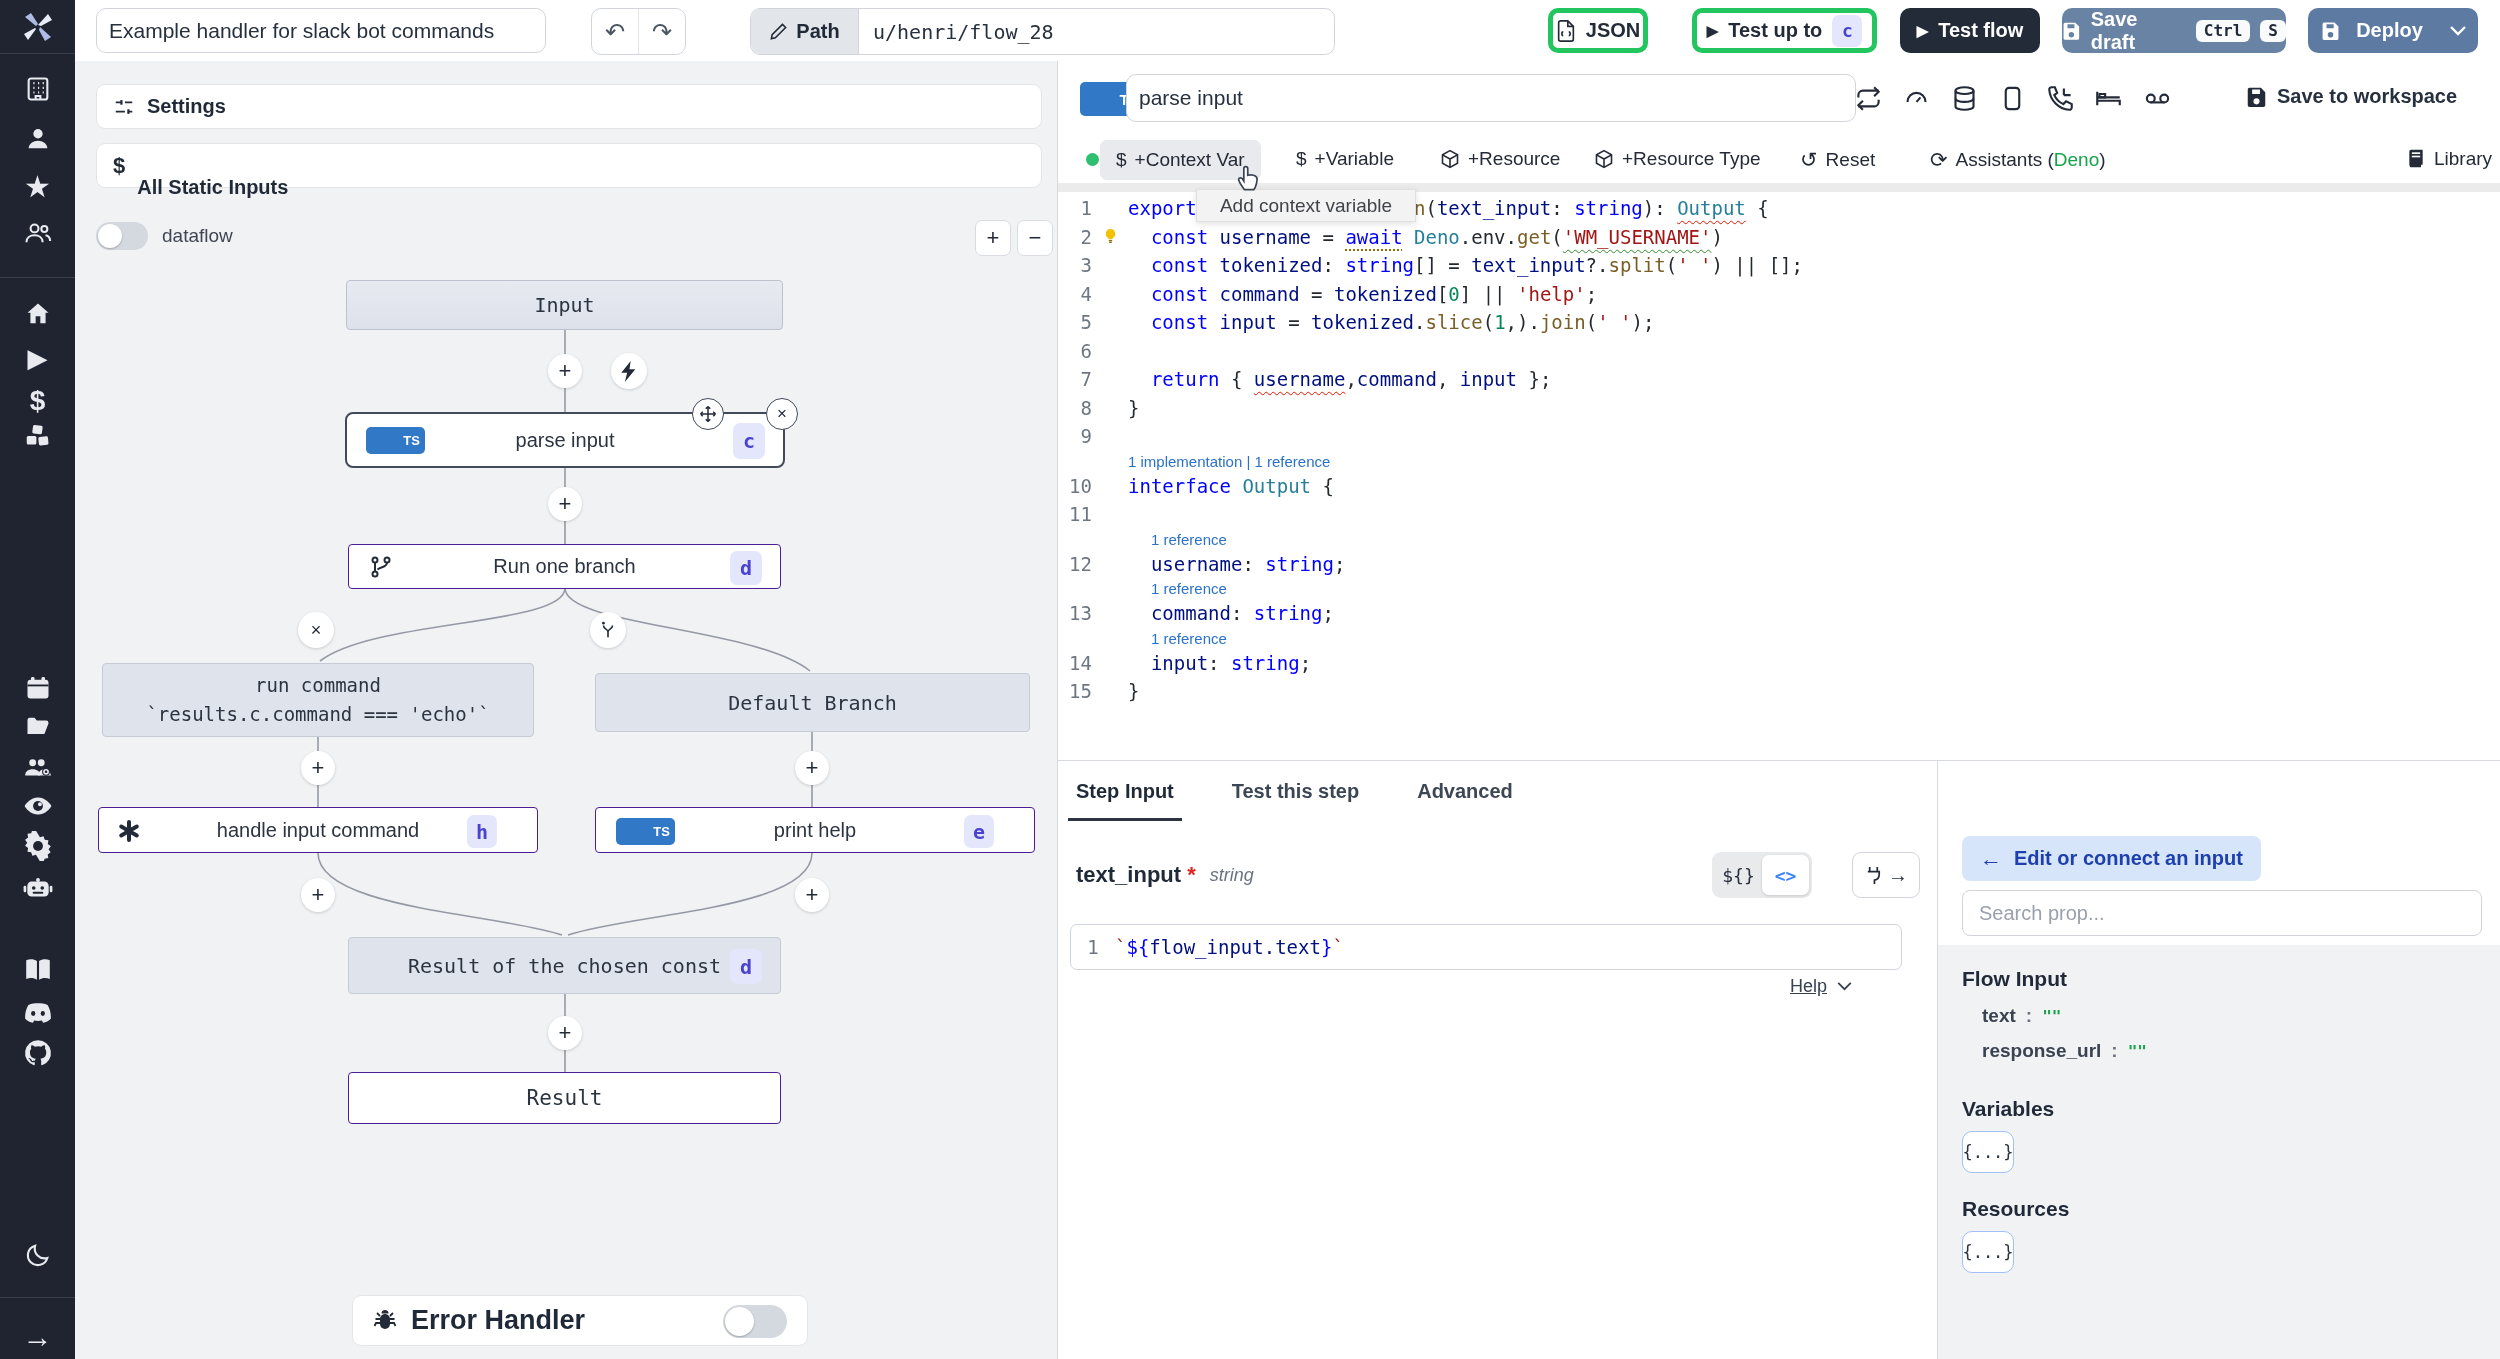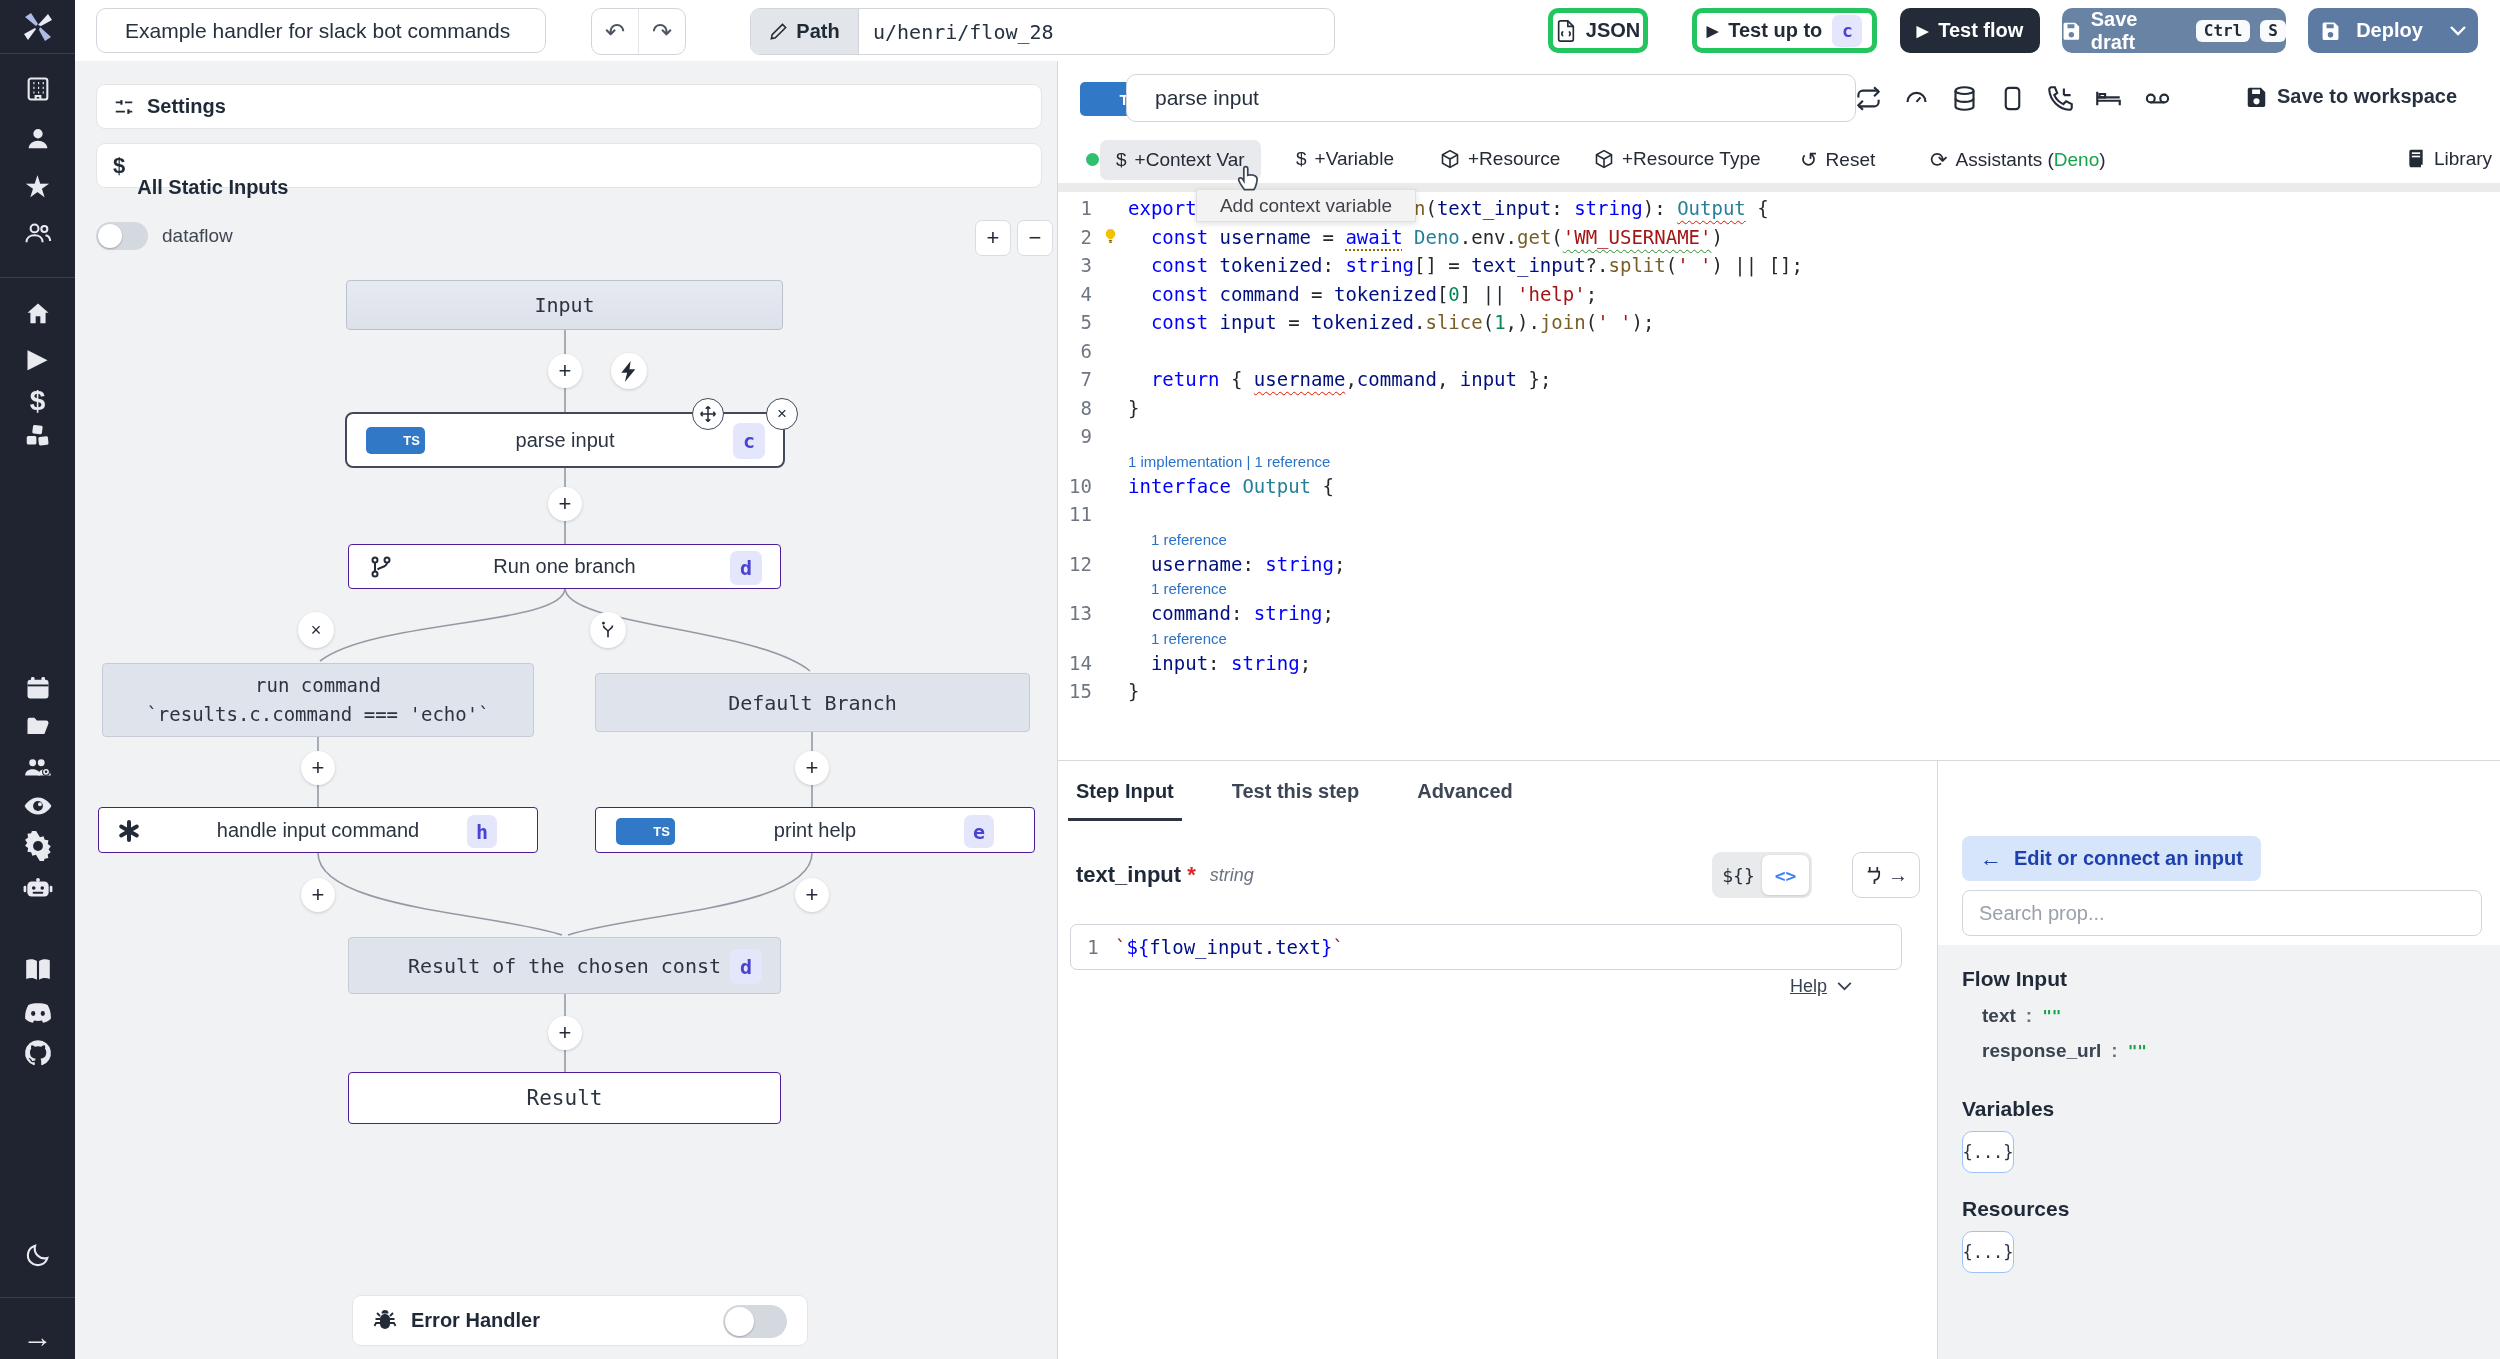--- a/index.html
+++ b/index.html
@@ -11,21 +11,21 @@
   svg{display:block;}
 
   
   #sidebar{left:0;top:0;width:75px;height:1359px;background:#1f2430;}
   .sb-icon{position:absolute;left:0;width:75px;display:flex;justify-content:center;align-items:center;height:40px;color:#e8eaf0;}
   .sb-div{position:absolute;left:0;width:75px;height:1px;background:#39404d;}
 
   
   #topbar{left:75px;top:0;width:2425px;height:61px;background:#fff;border-bottom:1px solid #e7e9ec;}
   .tb-input{box-sizing:border-box;border:1px solid #d1d5db;border-radius:10px;background:#fff;
-            display:flex;align-items:center;padding:0 28px;font-size:21px;font-weight:500;color:#26303e;}
+            display:flex;align-items:center;padding:0 12px;font-size:21px;font-weight:500;color:#26303e;}
   .btn{box-sizing:border-box;border-radius:10px;display:flex;align-items:center;justify-content:center;
        font-size:20px;gap:10px;cursor:pointer;}
   .btn-white{background:#fff;border:5px solid #22c55e;color:#242b38;font-weight:600;}
   .kbd{background:#f8fafc;color:#1f2937;border-radius:6px;font-family:"DejaVu Sans Mono",monospace;
        font-size:16px;padding:3px 8px;line-height:1;}
   
   #flowpanel{left:75px;top:61px;width:983px;height:1298px;background:#f1f2f4;border-right:1px solid #d5d8dd;box-sizing:border-box;}
   .card{box-sizing:border-box;background:#fff;border:1px solid #e3e5e9;border-radius:9px;display:flex;align-items:center;}
   .node{box-sizing:border-box;position:absolute;display:flex;align-items:center;justify-content:center;
         border-radius:4px;font-size:20px;color:#2b3440;}
@@ -422,21 +422,21 @@
     </div>
 
     <div class="card abs" style="left:277px;top:1234px;width:456px;height:51px;padding:0 20px;gap:14px;">
       <svg width="24" height="24" viewBox="0 0 24 24" fill="#242b38">
           <path d="M12 5c2.8 0 5 2.2 5 5v5a5 5 0 0 1-10 0v-5c0-2.8 2.2-5 5-5z"></path>
           <path d="M8.5 4.5a3.5 3.5 0 0 1 7 0z"></path>
           <g stroke="#242b38" stroke-width="1.8" fill="none">
             <path d="M7 10H2.5M7 14H3l-1.5 3M7 7 4 4M17 10h4.5M17 14h4l1.5 3M17 7l3-3"></path>
           </g>
         </svg>
-      <span style="font-weight:700;font-size:20px;">Error Handler</span>
+      <span style="font-weight:700;font-size:27px;">Error Handler</span>
       <div class="toggle" style="right:20px;top:9px;width:64px;height:33px;position:absolute;cursor:pointer;">
         <div class="knob" style="width:29px;height:29px;"></div>
       </div>
     </div>
   </div>
 
   <div class="abs" style="left:1058px;top:61px;width:1442px;height:122px;background:#fff;">
     <div class="tsbadge abs" style="left:22px;top:21px;width:34px;height:34px;font-size:15px;">TS</div>
     <div class="abs tb-input" style="left:68px;top:13px;width:730px;height:48px;">
       <span>parse input</span>

